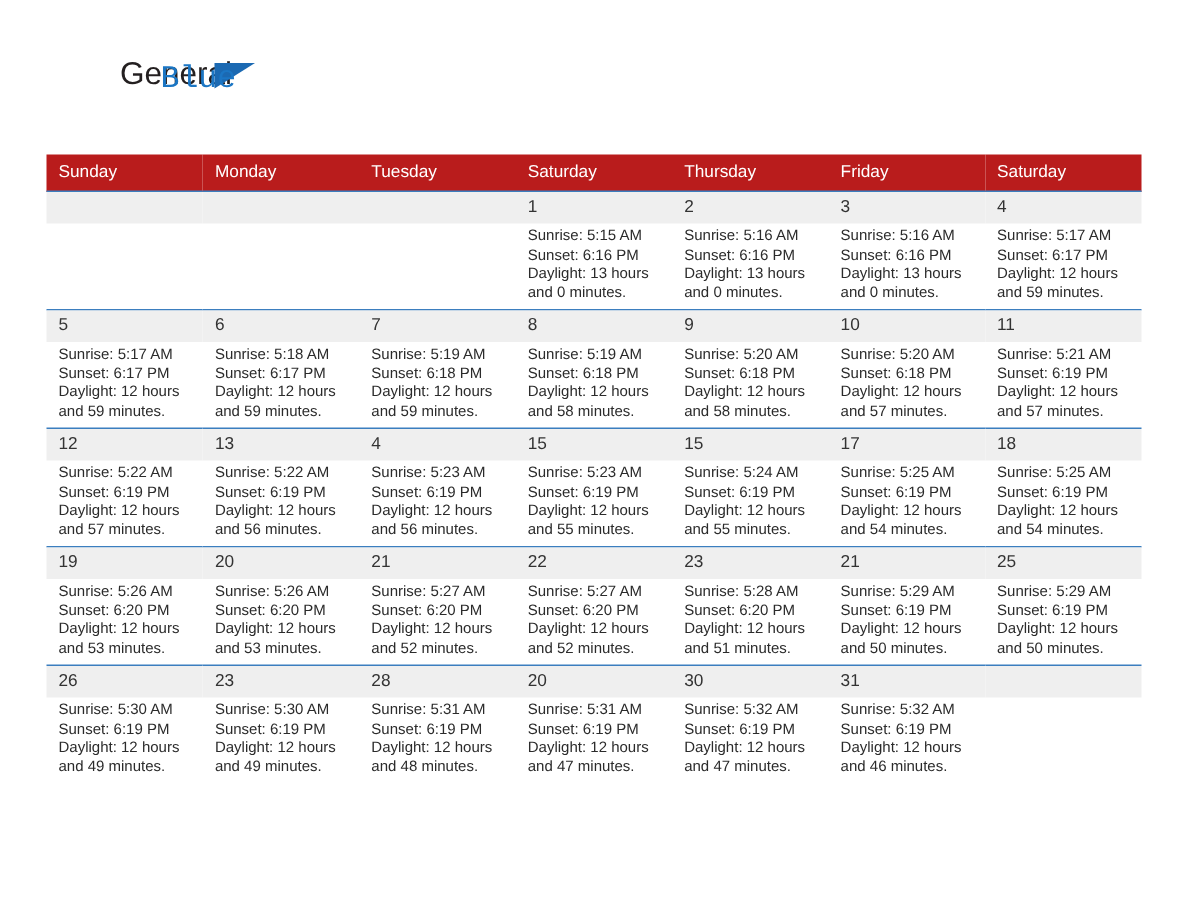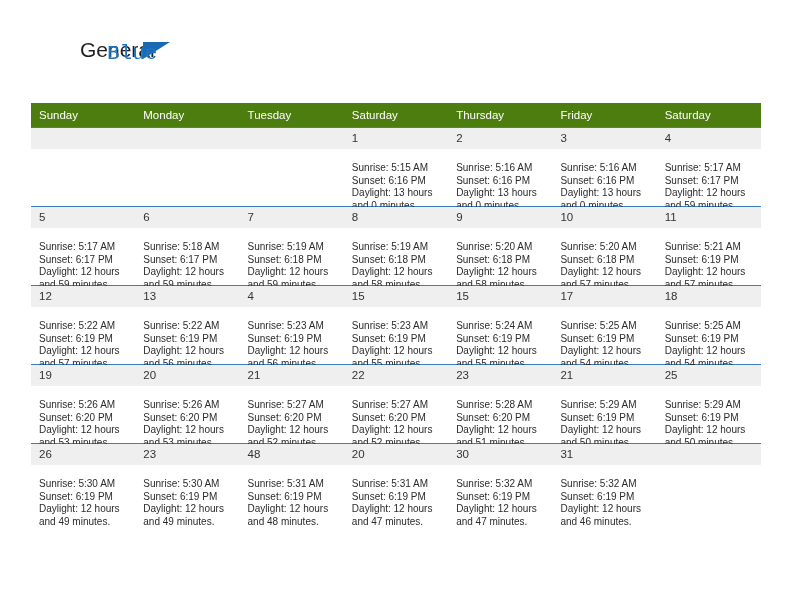--- a/index.html
+++ b/index.html
@@ -86,21 +86,21 @@
   
   .calendar {
     position: absolute;
     left: 31px;
     top: 103px;
     width: 730px;
     border-collapse: collapse;
     table-layout: fixed;
   }
   .calendar th {
-    background: #4d7c0f;
+    background: #b91c1c;
     color: #ffffff;
     font-size: 11.5px;
     font-weight: normal;
     text-align: left;
     padding: 6px 0 6px 8px;
     height: 11px;
     border: none;
   }
   .calendar td {
     vertical-align: top;
@@ -119,21 +119,21 @@
     font-size: 11.5px;
     color: #333333;
     padding: 4px 0 4px 8px;
     height: 13px;
     line-height: 13px;
   }
   .daynum.blank {
     color: transparent;
   }
   .details {
-    padding: 13px 6px 0 8px;
+    padding: 3px 6px 0 8px;
     font-size: 10px;
     line-height: 12.6px;
     color: #2b2b2b;
   }
   .details div {
     white-space: nowrap;
   }
 </style>
 </head>
 <body>
@@ -498,21 +498,21 @@
               <div class="details">
                 <div>Sunrise: 5:30 AM</div>
                 <div>Sunset: 6:19 PM</div>
                 <div>Daylight: 12 hours</div>
                 <div>and 49 minutes.</div>
               </div>
             </div>
           </td>
           <td>
             <div class="cell-inner">
-              <div class="daynum">48</div>
+              <div class="daynum">28</div>
               <div class="details">
                 <div>Sunrise: 5:31 AM</div>
                 <div>Sunset: 6:19 PM</div>
                 <div>Daylight: 12 hours</div>
                 <div>and 48 minutes.</div>
               </div>
             </div>
           </td>
           <td>
             <div class="cell-inner">

